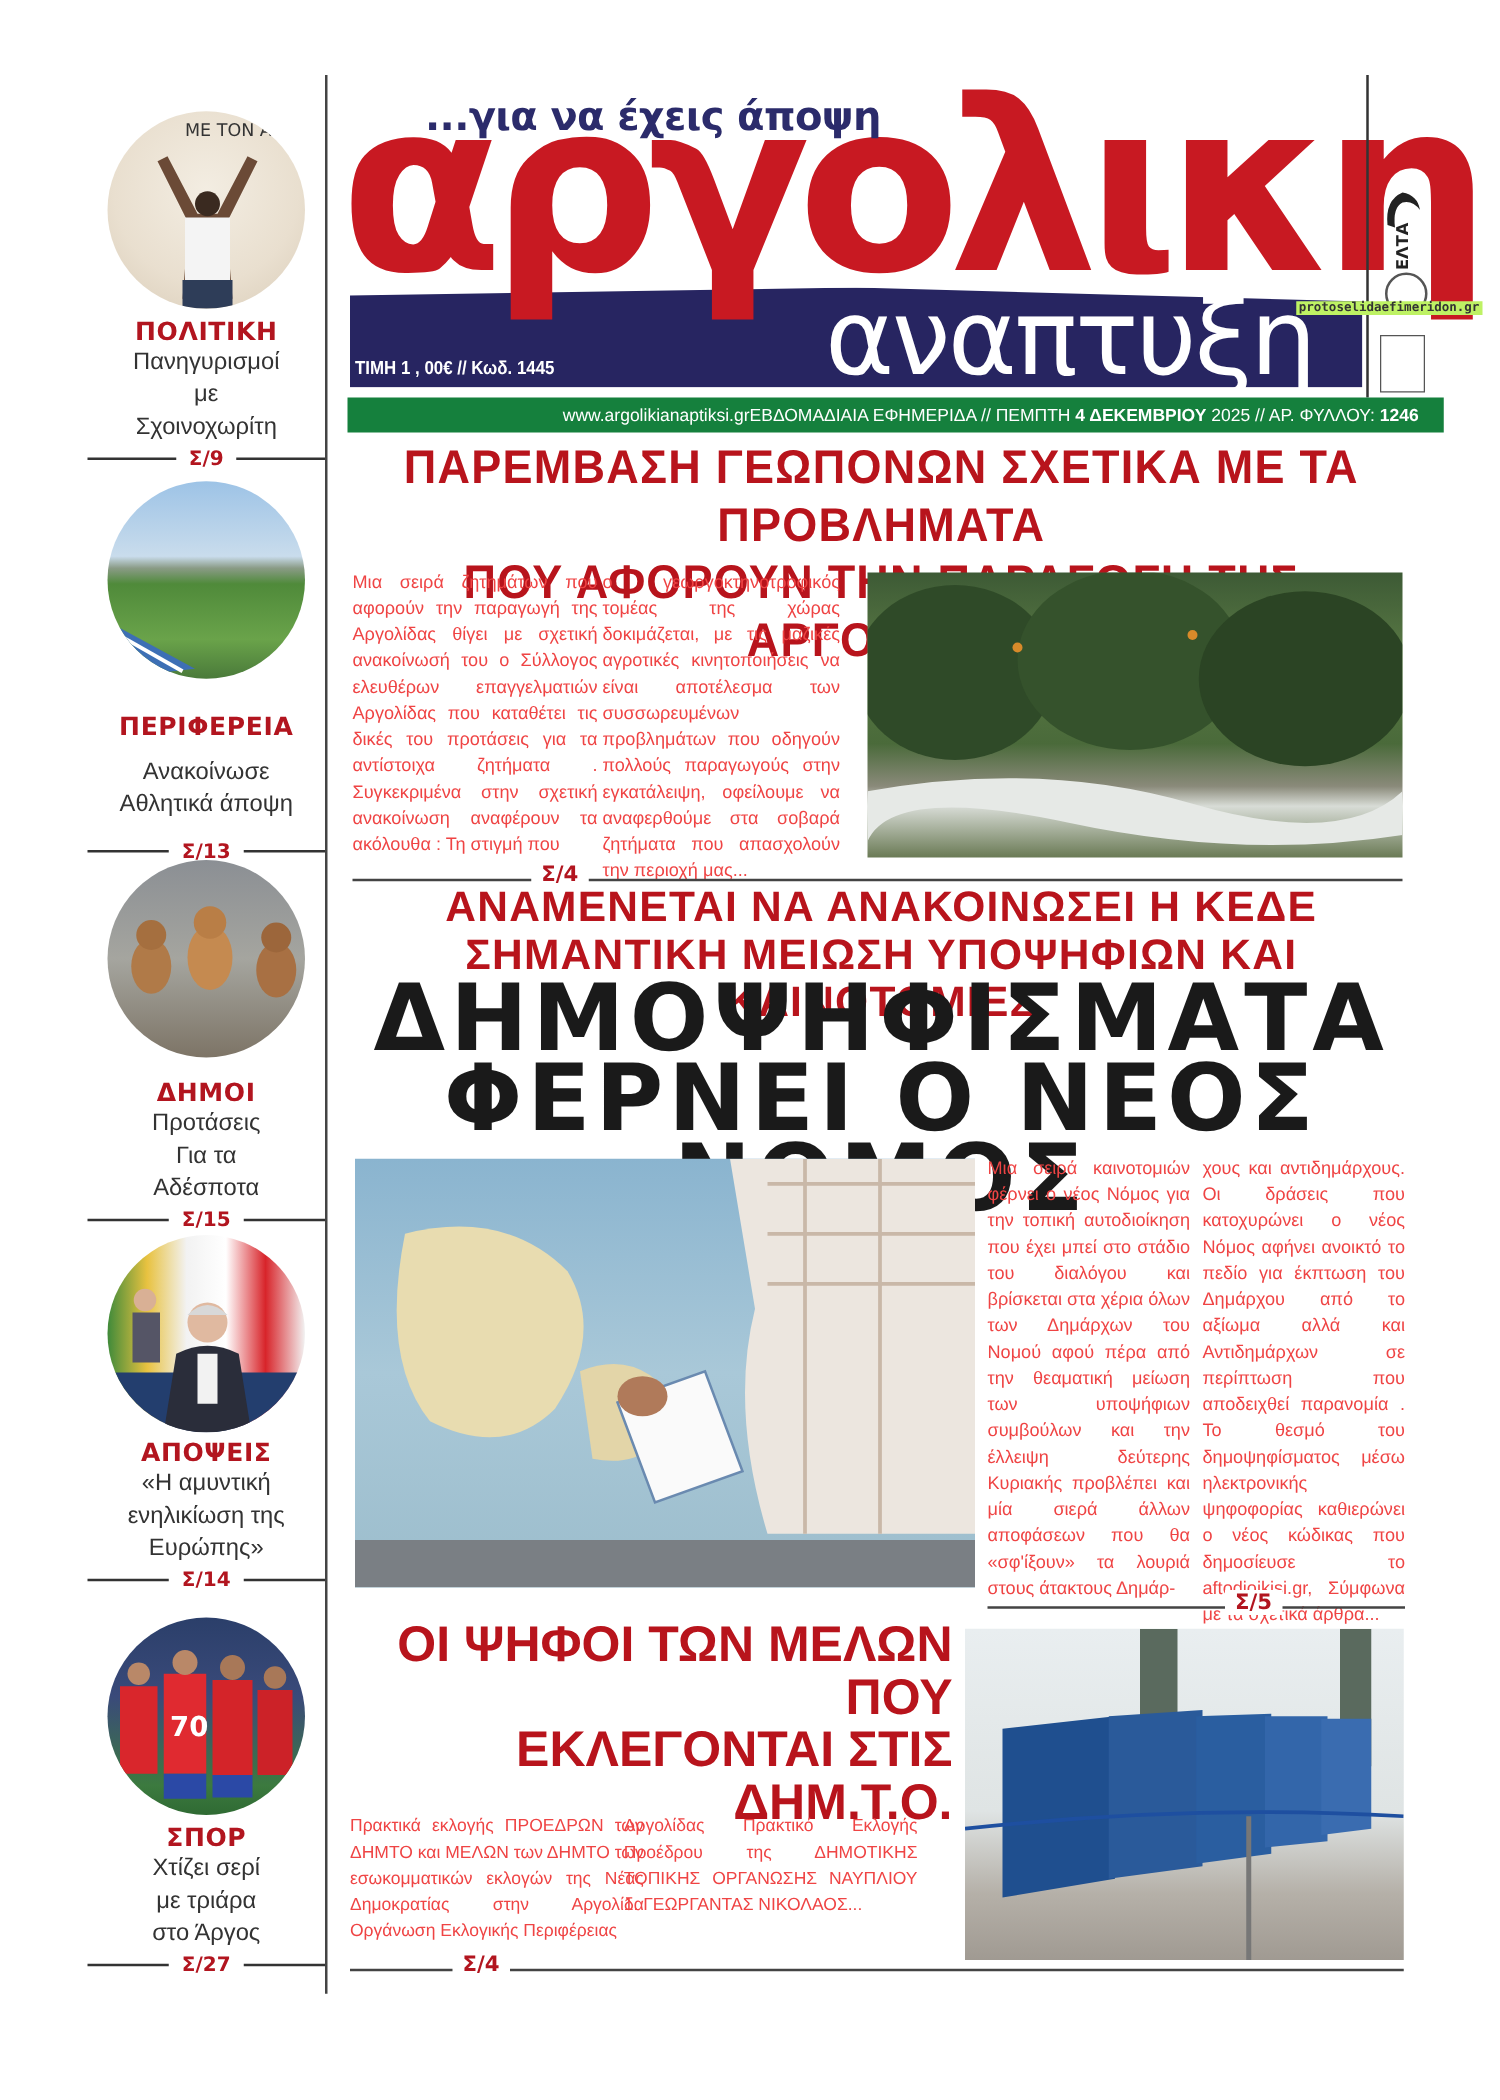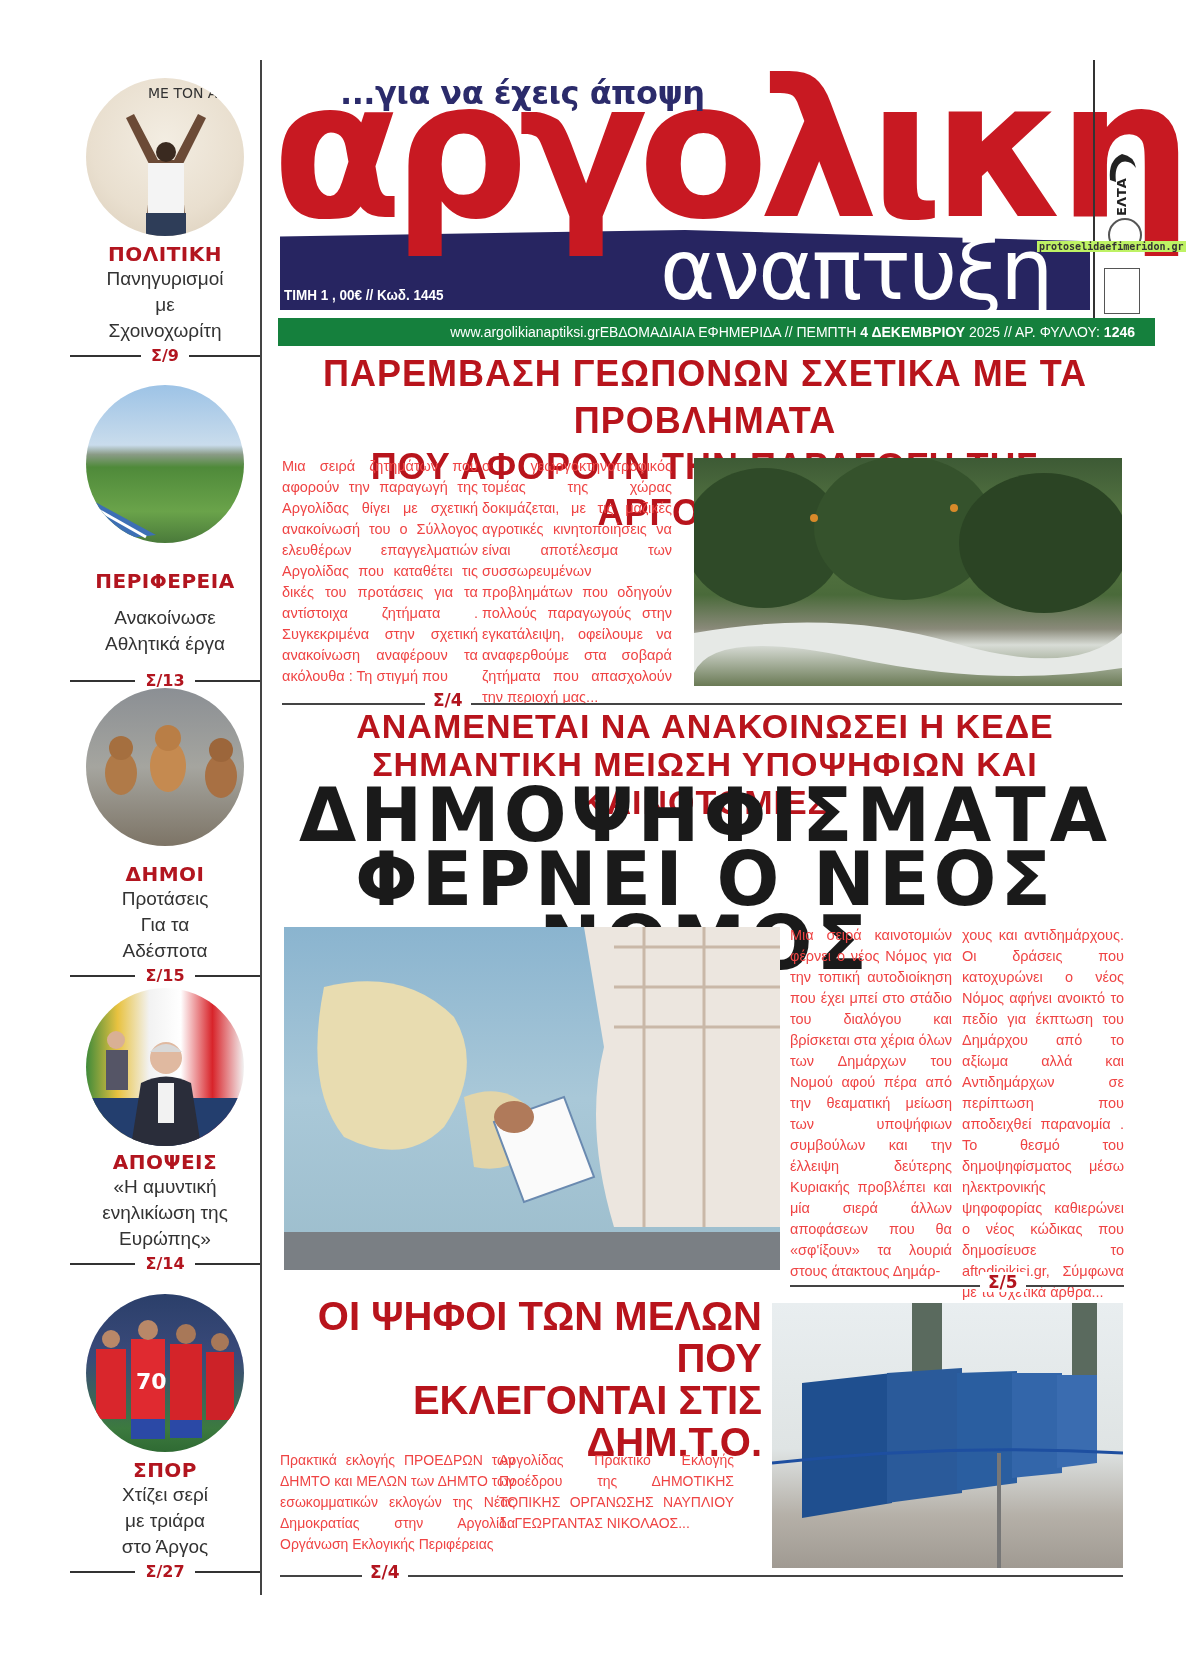--- a/index.html
+++ b/index.html
@@ -37,21 +37,21 @@
   .hl-big{position:absolute;left:280px;top:783px;width:850px;font-family:"DejaVu Sans",sans-serif;font-weight:bold;color:#1a1a1a;font-size:74px;line-height:64px;text-align:center;letter-spacing:4px;}
   .hl3{position:absolute;left:300px;top:1295px;width:462px;font-family:"Liberation Sans",sans-serif;font-weight:bold;font-size:40px;line-height:42px;text-align:right;color:#b8141c;}
   .hl3 .blk{color:#1a1a1a;}
 </style>
 </head>
 <body>
 
 <div class="vdiv"></div>
 
 <div class="side-item" style="top:78px;">
-  <div class="circle" style="background:radial-gradient(circle at 50% 40%,#f3ede2 0%,#e9dfcf 60%,#d9ccb8 100%);">
+  <div class="circle" style="background:radial-gradient(circle at 50% 40%,#f3ede2 0%,#e9dfcf 60%,#d9ccb8 100%);margin-top:11px;">
     <svg width="158" height="158" viewBox="0 0 158 158">
       <text x="62" y="20" font-size="14" fill="#333" font-family="DejaVu Sans, sans-serif">ΜΕ ΤΟΝ Α</text>
       <path d="M40 40 L65 90 L60 150 L100 150 L95 90 L120 40 L112 36 L88 82 L72 82 L48 36 Z" fill="#6b4a36"></path>
       <rect x="62" y="85" width="36" height="52" fill="#f4f4f4"></rect>
       <rect x="60" y="135" width="40" height="23" fill="#2e3d58"></rect>
       <circle cx="80" cy="74" r="10" fill="#3a2a20"></circle>
     </svg>
   </div>
   <div class="sec">ΠΟΛΙΤΙΚΗ</div>
   <div class="sdesc">Πανηγυρισμοί</div>
@@ -66,21 +66,21 @@
 
 <div class="side-item" style="top:385px;">
   <div class="circle" style="background:linear-gradient(180deg,#9dc3e6 0%,#c9dcec 38%,#8a9b86 44%,#4f8a3a 52%,#6aa34a 80%,#4a7a3a 100%);">
     <svg width="158" height="158" viewBox="0 0 158 158">
       <path d="M0 112 L70 150 L0 158 Z" fill="#3d6fb5"></path>
       <path d="M0 118 L60 152" stroke="#fff" stroke-width="3"></path>
     </svg>
   </div>
   <div class="sec" style="margin-top:26px;">ΠΕΡΙΦΕΡΕΙΑ</div>
   <div class="sdesc" style="margin-top:12px;">Ανακοίνωσε</div>
-  <div class="sdesc">Αθλητικά έργα</div>
+  <div class="sdesc">Αθλητικά άποψη</div>
   <div class="pageref" style="margin-top:14px;">
       <span class="ln"></span>
       <span class="pg">Σ/13</span>
       <span class="ln"></span>
     </div>
 </div>
 
 <div class="side-item" style="top:688px;">
   <div class="circle" style="background:linear-gradient(180deg,#8b8f94 0%,#a5a59f 50%,#7d7466 100%);">
     <svg width="158" height="158" viewBox="0 0 158 158">

